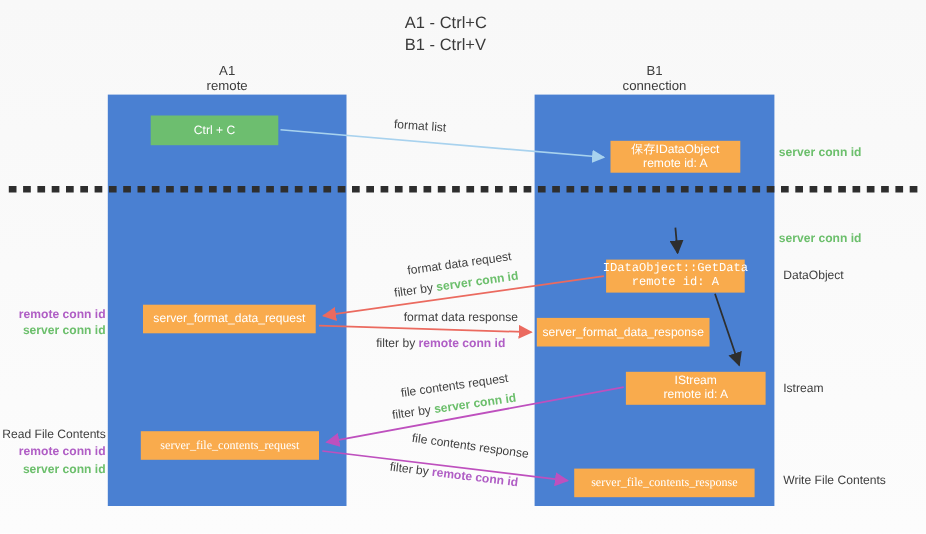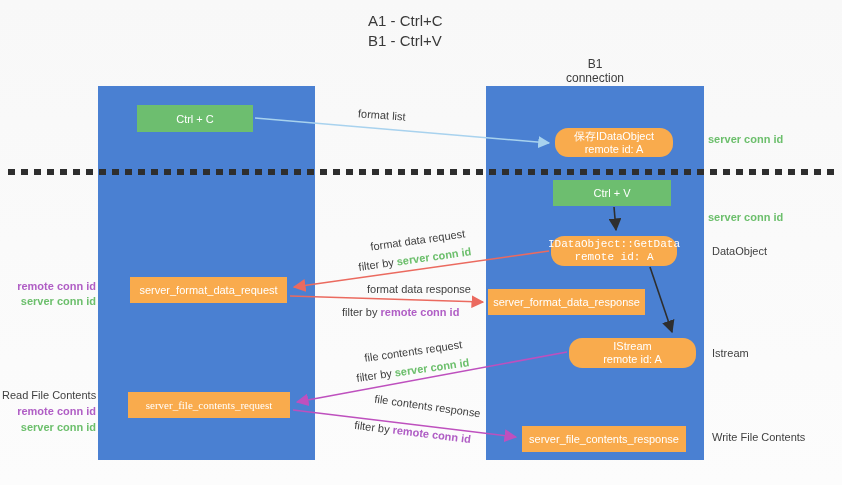--- a/index.html
+++ b/index.html
@@ -12,37 +12,41 @@
   .title{position:absolute;left:368px;top:11px;font-size:15px;line-height:20px;color:#3A3A3A;}
   .col-header{position:absolute;top:57px;font-size:12px;line-height:14px;text-align:center;color:#3C3C3C;}
   .column{position:absolute;top:86px;height:374px;background:#4A80D2;z-index:1;}
   .overlay{position:absolute;left:0;top:0;z-index:2;}
   .box{
     position:absolute;z-index:3;display:flex;align-items:center;justify-content:center;
     color:#FFFFFF;font-size:11px;text-align:center;white-space:nowrap;
   }
   .box.orange{background:#F9AB4D;}
   .box.green{background:#6DBE6F;}
-  .box.two{flex-direction:column;line-height:13px;border-radius:13px;}
+  .box.two{flex-direction:column;line-height:13px;}
   .alabel{position:absolute;z-index:3;font-size:11px;white-space:nowrap;color:#3F3F3F;}
   .side-label{position:absolute;z-index:3;font-size:11px;white-space:nowrap;color:#3F3F3F;}
   .left-group{position:absolute;z-index:3;font-size:11px;text-align:right;width:94px;left:2px;line-height:15px;white-space:nowrap;}
   .green-text{color:#6CBF6C;font-weight:bold;}
   .purple-text{color:#B05EC5;font-weight:bold;}
 </style>
 </head>
 <body>
 
 <div class="canvas">
 
   <div class="title">
     <div>A1 - Ctrl+C</div>
     <div>B1 - Ctrl+V</div>
   </div>
 
+  <div class="col-header" style="left:98px;width:217px;">
+    <div>A1</div>
+    <div>remote</div>
+  </div>
   <div class="col-header" style="left:486px;width:218px;">
     <div>B1</div>
     <div>connection</div>
   </div>
 
   <div class="column" style="left:98px;width:217px;"></div>
   <div class="column" style="left:486px;width:218px;"></div>
 
   <svg class="overlay" width="842" height="485">
     <defs>
@@ -79,23 +83,20 @@
 
   <div class="box green" style="left:137px;top:105px;width:116px;height:27px;">
     <span>Ctrl + C</span>
   </div>
 
   <div class="box orange two" style="left:555px;top:128px;width:118px;height:29px;">
     <span>保存IDataObject</span>
     <span>remote id: A</span>
   </div>
 
-  <div class="box green" style="left:553px;top:180px;width:118px;height:26px;">
-    <span>Ctrl + V</span>
-  </div>
 
   <div class="box orange two" style="left:551px;top:236px;width:126px;height:30px;font-family:Liberation Mono, monospace;">
     <span>IDataObject::GetData</span>
     <span>remote id: A</span>
   </div>
 
   <div class="box orange" style="left:130px;top:277px;width:157px;height:26px;">
     <span>server_format_data_request</span>
   </div>
 
@@ -105,21 +106,21 @@
 
   <div class="box orange two" style="left:569px;top:338px;width:127px;height:30px;">
     <span>IStream</span>
     <span>remote id: A</span>
   </div>
 
   <div class="box orange" style="left:128px;top:392px;width:162px;height:26px;font-family:Liberation Serif, serif;">
     <span>server_file_contents_request</span>
   </div>
 
-  <div class="box orange" style="left:522px;top:426px;width:164px;height:26px;">
+  <div class="box orange" style="left:522px;top:426px;width:164px;height:26px;font-family:Liberation Serif, serif;">
     <span>server_file_contents_response</span>
   </div>
 
   <div class="alabel" style="left:358px;top:109px;transform:rotate(4deg);">format list</div>
 
   <div class="alabel" style="left:370px;top:234px;transform:rotate(-8deg);">format data request</div>
   <div class="alabel" style="left:358px;top:253px;transform:rotate(-8deg);">
     <span>filter by</span>
     <span class="green-text">server conn id</span>
   </div>

